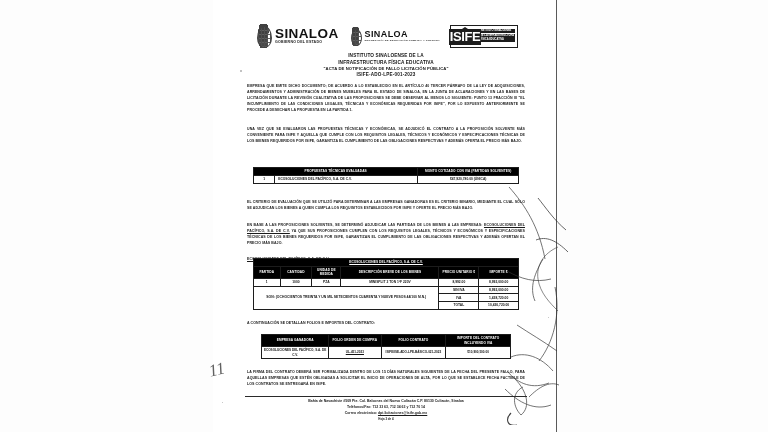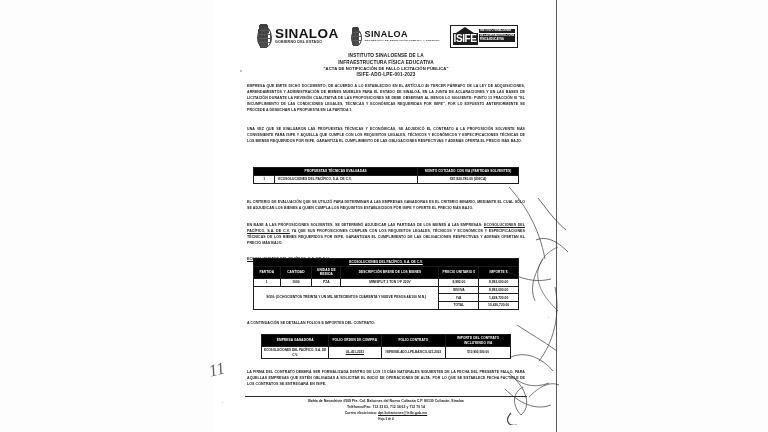--- a/index.html
+++ b/index.html
@@ -104,21 +104,21 @@
     border-left: 12px solid transparent;
     border-right: 12px solid transparent;
     border-bottom: 8px solid #1d1d1d;
   }
   .isife-mark {
     position: relative;
     z-index: 2;
     background: #1d1d1d;
     color: #fff;
     font-weight: bold;
-    font-size: 10px;
+    font-size: 13px;
     letter-spacing: -.4px;
     padding: 0 1px 1px;
     margin-bottom: 1px;
   }
   .isife-words {
     font-size: 2.6px;
     font-weight: bold;
     line-height: 1.5;
     color: #151515;
   }

